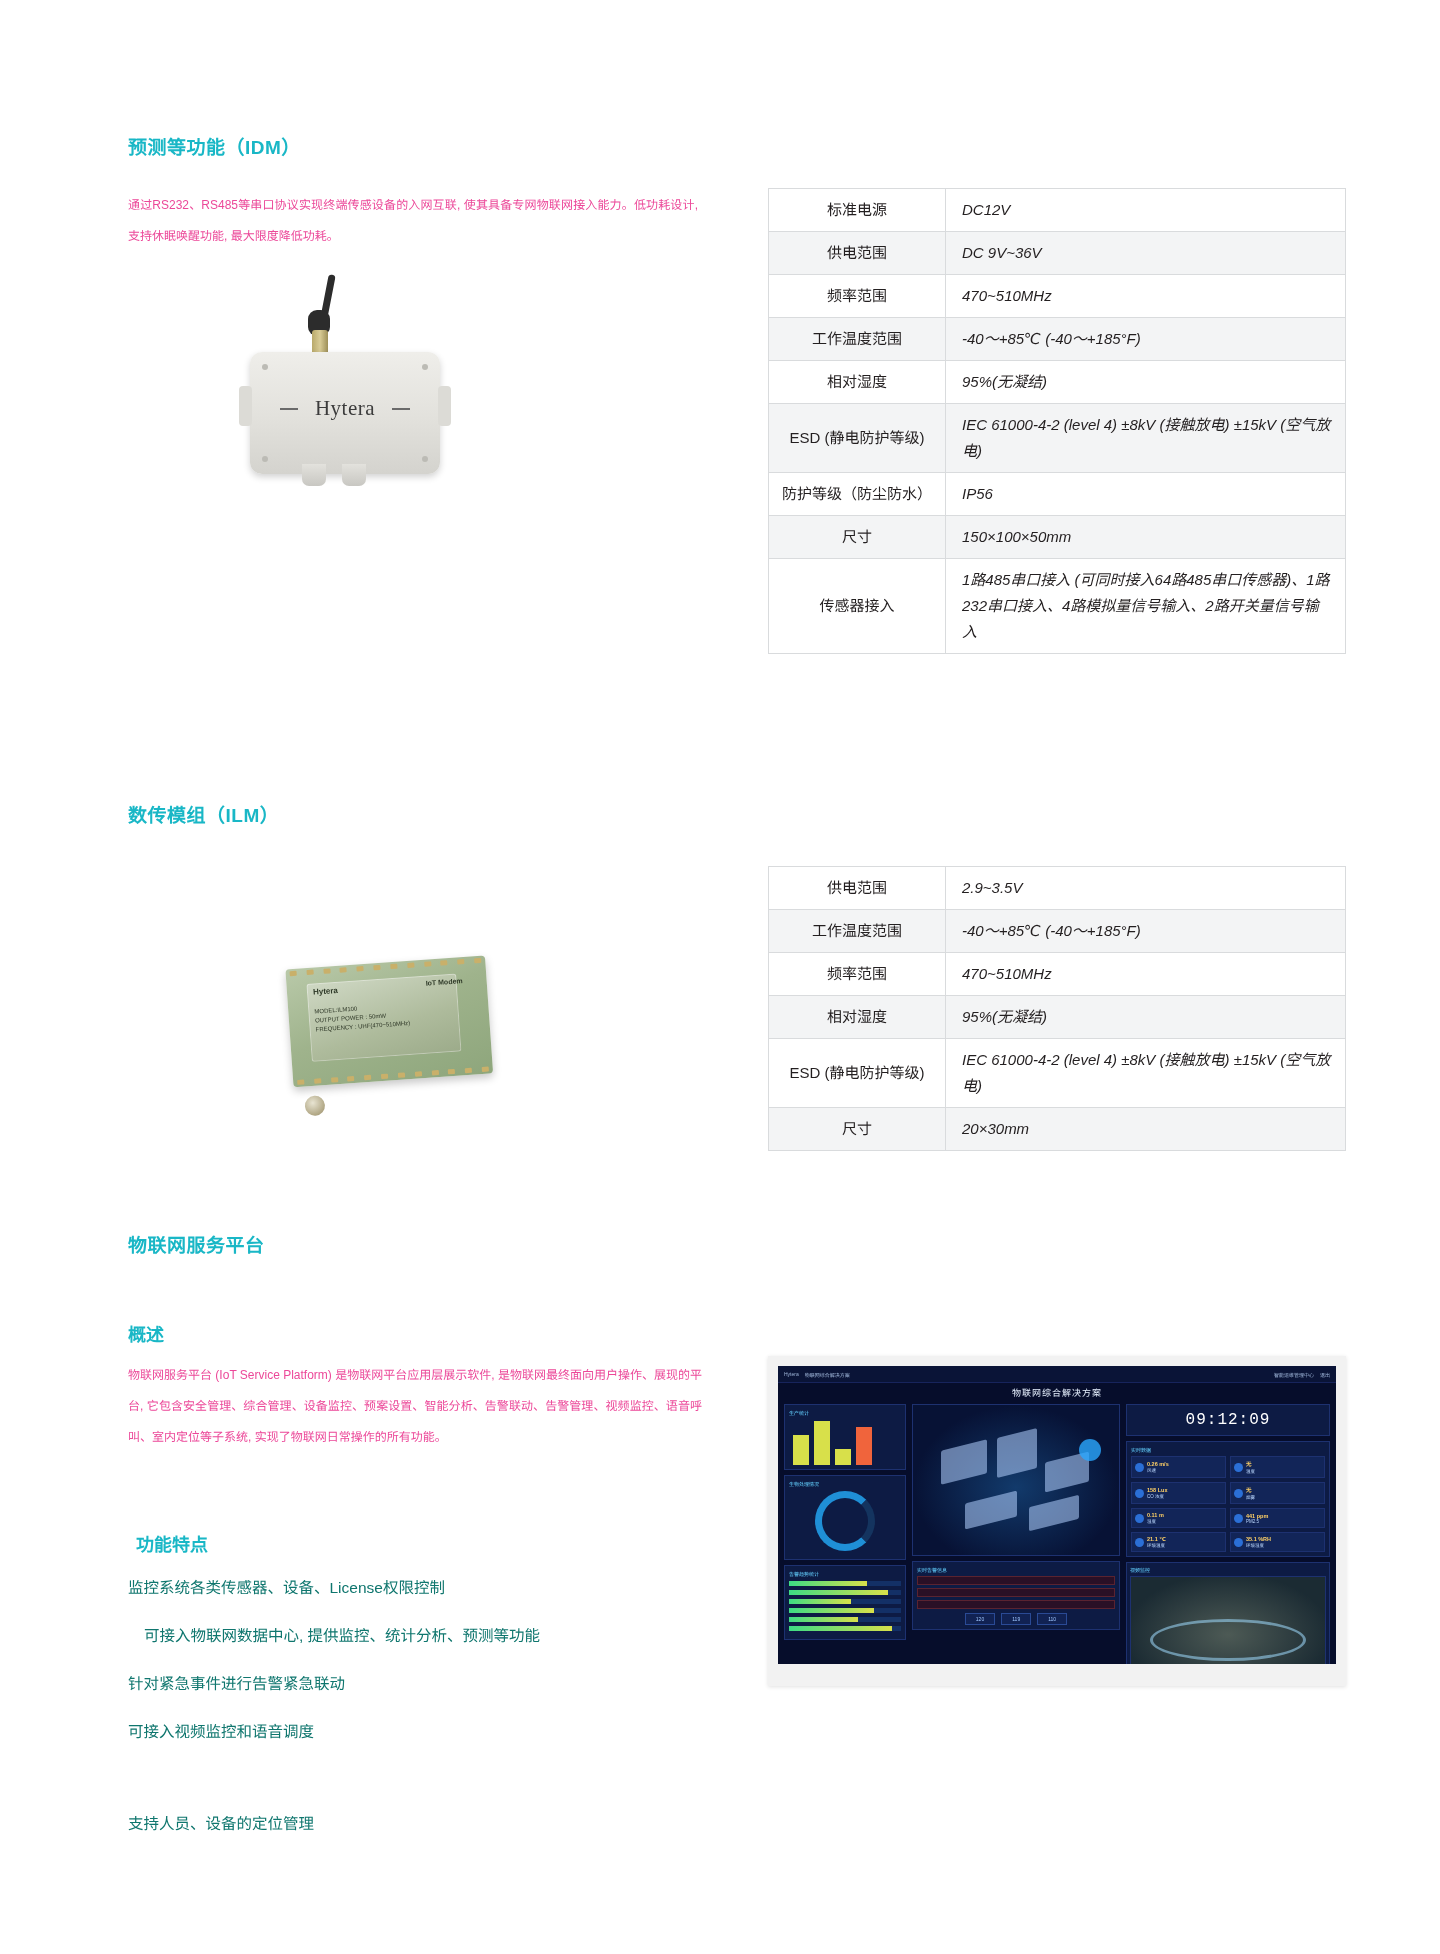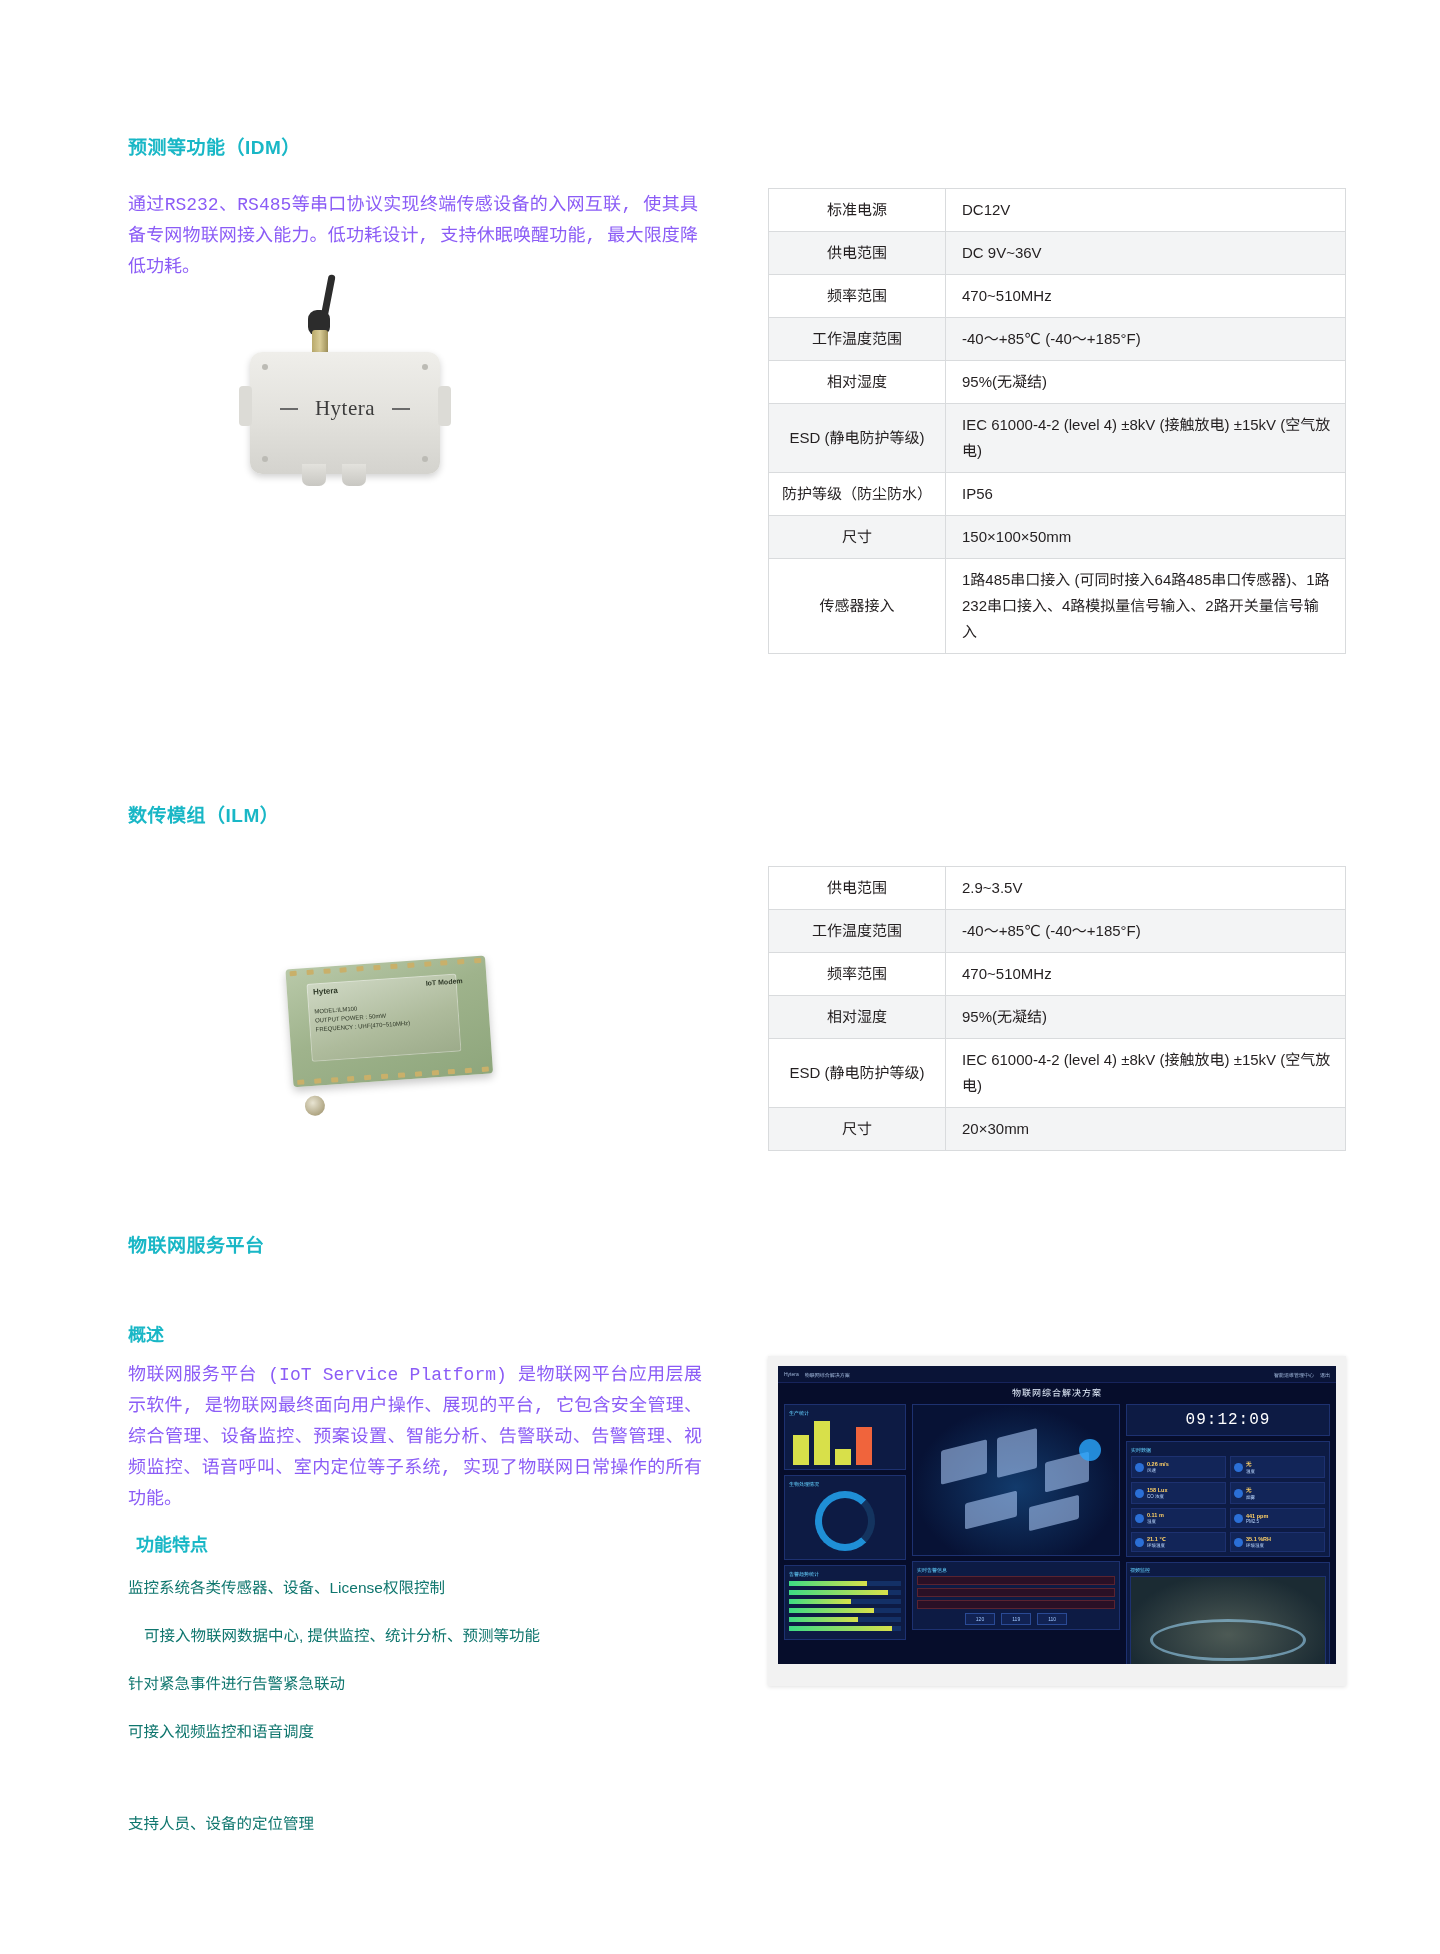--- a/index.html
+++ b/index.html
@@ -33,25 +33,24 @@
   .sub-heading {
     position: absolute;
     font-size: 18px;
     font-weight: bold;
     color: #19b7c6;
   }
 
   
   .body-text {
     position: absolute;
-    font-size: 18px;
+    font-size: 12px;
     line-height: 31px;
-    color: #8b5cf6;
+    color: #ec4899;
     text-align: justify;
-    font-family: Liberation Mono, monospace;
   }
 
   .feature-line {
     position: absolute;
     font-size: 15.5px;
     line-height: 31px;
     color: #0f766e;
   }
 
   
@@ -68,20 +67,21 @@
     vertical-align: middle;
     line-height: 26px;
   }
   .spec-table td.k {
     width: 152px;
     text-align: center;
     color: #231f20;
   }
   .spec-table td.v {
     padding-left: 16px;
+    font-style: italic;
   }
   .spec-table tr.alt td {
     background: #f3f4f5;
   }
 
   
   .idm-figure {
     position: absolute;
     left: 228px;
     top: 272px;

